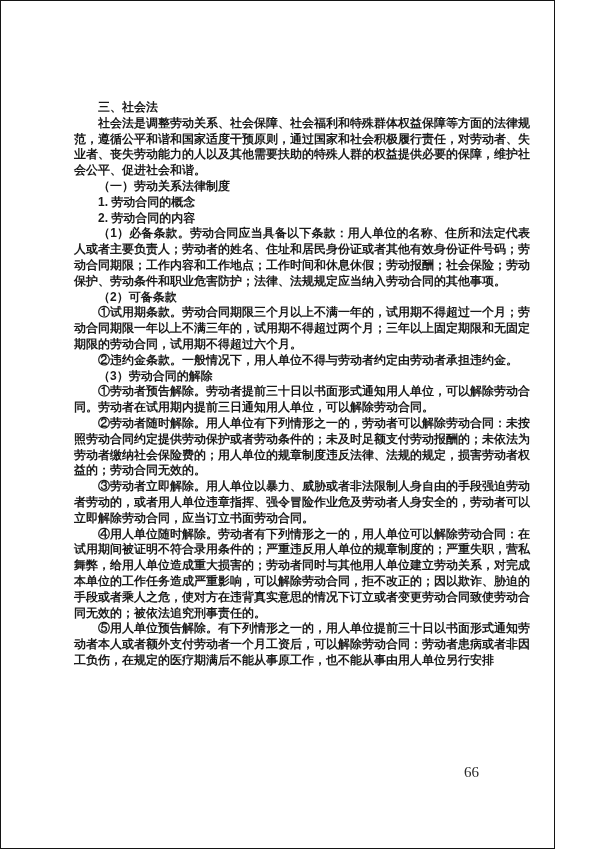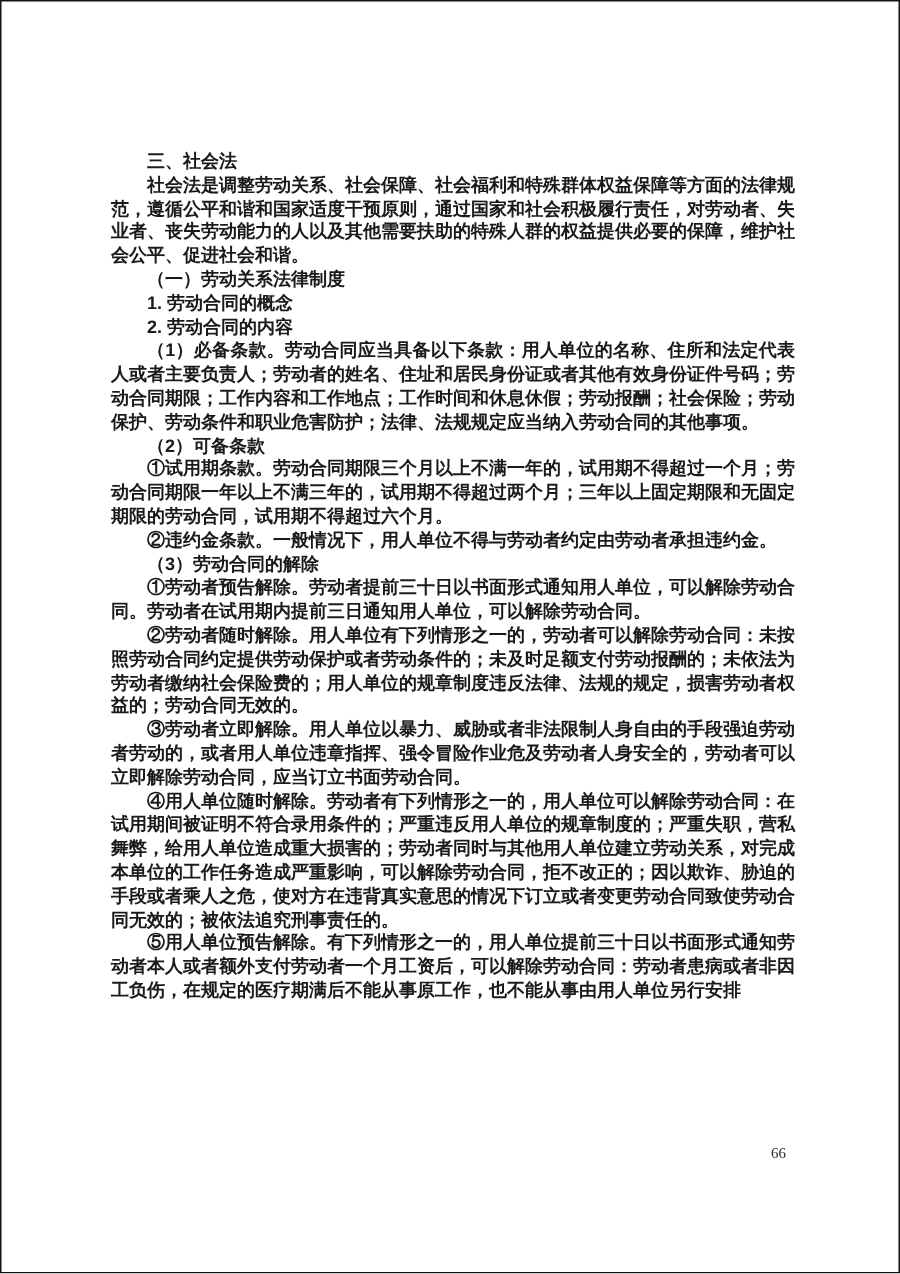--- a/index.html
+++ b/index.html
@@ -3,21 +3,21 @@
 <meta charset="utf-8">
 <style>
   * { box-sizing: border-box; }
   html, body {
     margin: 0;
     padding: 0;
     background: #ffffff;
   }
   .page {
     position: relative;
-    width: 600px;
+    width: 555px;
     height: 849px;
     background: #ffffff;
     border: 1px solid #141414; 
     overflow: hidden;
   }
   .content {
     position: absolute;
     left: 73px;
     top: 99px;
     width: 456px;
@@ -34,21 +34,21 @@
     text-indent: 2em;
     letter-spacing: 0;
     word-break: break-all;
     line-break: strict;
   }
   .page-number {
     position: absolute;
     top: 763px;
     right: 75px;
     font-family: "Liberation Serif", serif;
-    font-size: 10px;
+    font-size: 15px;
     font-weight: 400;
     color: #2a2a2a;
   }
 </style>
 </head>
 <body>
 
 <div class="page">
   <div class="content">
     <p class="para">三、社会法</p>

